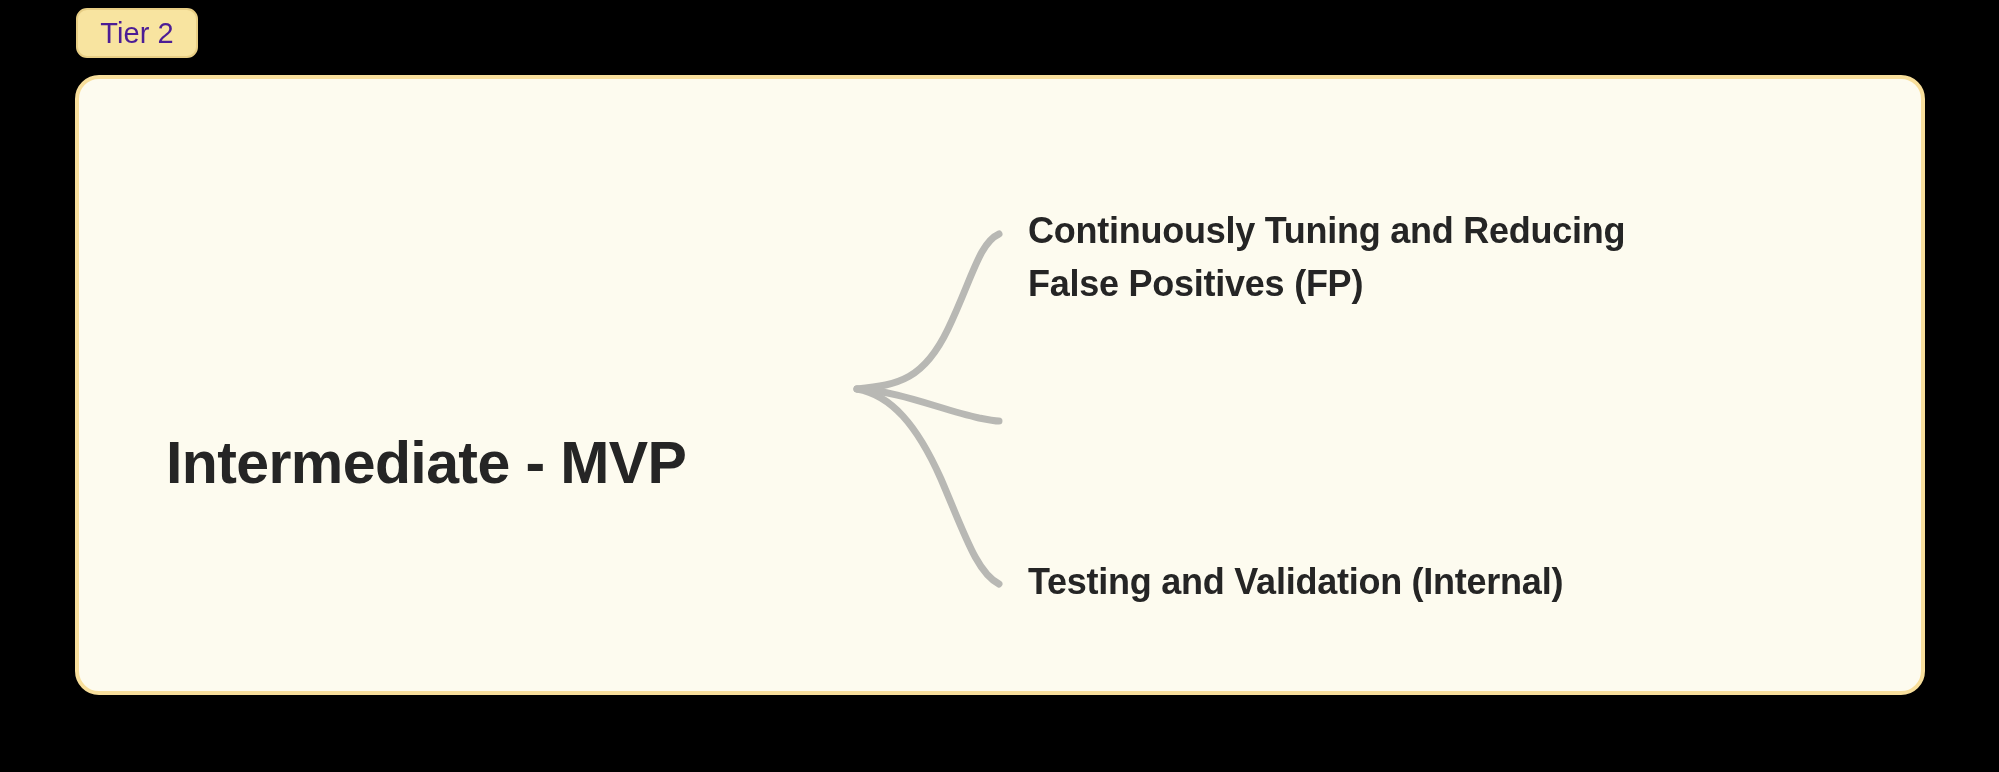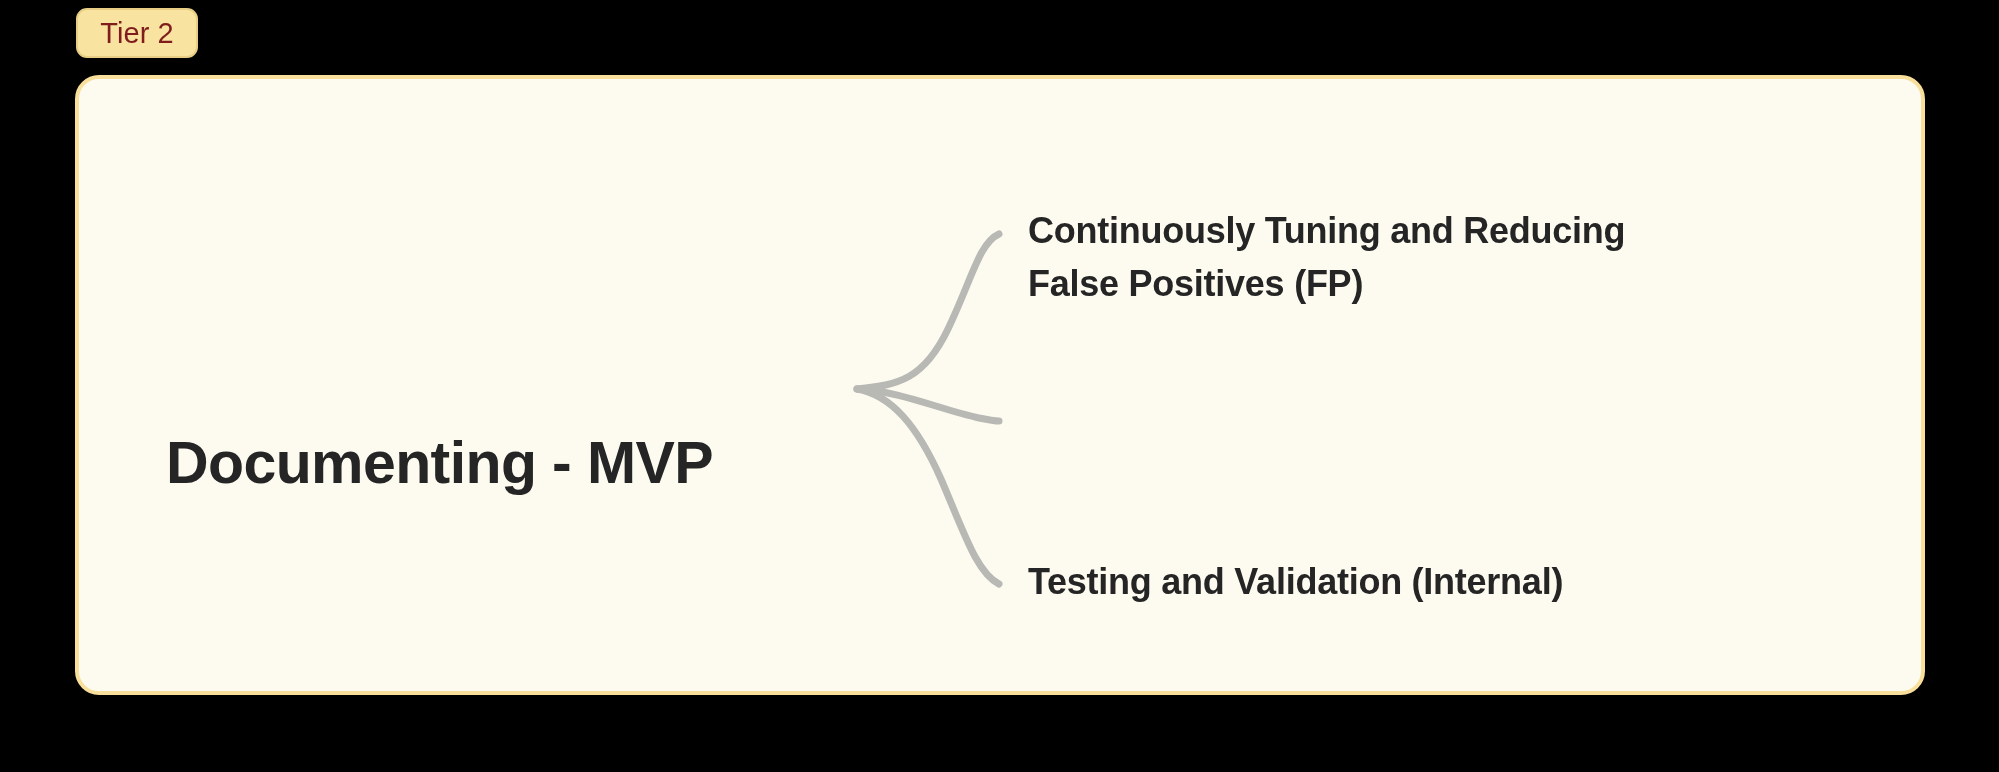--- a/index.html
+++ b/index.html
@@ -37,21 +37,21 @@
     border-radius: 11px;
     display: flex;
     align-items: center;
     justify-content: center;
     z-index: 4;
   }
   .tier-badge-label {
     font-family: "Liberation Sans", "DejaVu Sans", sans-serif;
     font-size: 29px;
     font-weight: 400;
-    color: #7f1d1d;
+    color: #4c1d95;
     letter-spacing: 0.1px;
     line-height: 1;
     white-space: nowrap;
   }
 
   
   .map-card {
     position: absolute;
     left: 75px;
     top: 75px;
@@ -138,21 +138,21 @@
       <svg class="connectors" viewBox="0 0 1850 620" preserveAspectRatio="none">
 
         <path d="M 778 310 C 820 306, 845 300, 869 250 C 893 200, 900 164, 920 155" fill="none" stroke="#B8B8B4" stroke-width="7" stroke-linecap="round"></path>
 
         <path d="M 778 310 C 820 312, 860 330, 900 339 C 910 341, 915 342, 920 342" fill="none" stroke="#B8B8B4" stroke-width="7" stroke-linecap="round"></path>
 
         <path d="M 778 310 C 812 316, 838 346, 862 400 C 886 456, 898 494, 920 505" fill="none" stroke="#B8B8B4" stroke-width="7" stroke-linecap="round"></path>
       </svg>
 
       <div class="root-node">
-        <span class="root-node-label">Documenting - MVP</span>
+        <span class="root-node-label">Intermediate - MVP</span>
       </div>
 
       <div class="branch-node branch-1">
         <p class="branch-node-label">Continuously Tuning and Reducing
 False Positives (FP)</p>
       </div>
 
 
       <div class="branch-node branch-3">
         <p class="branch-node-label">Testing and Validation (Internal)</p>

